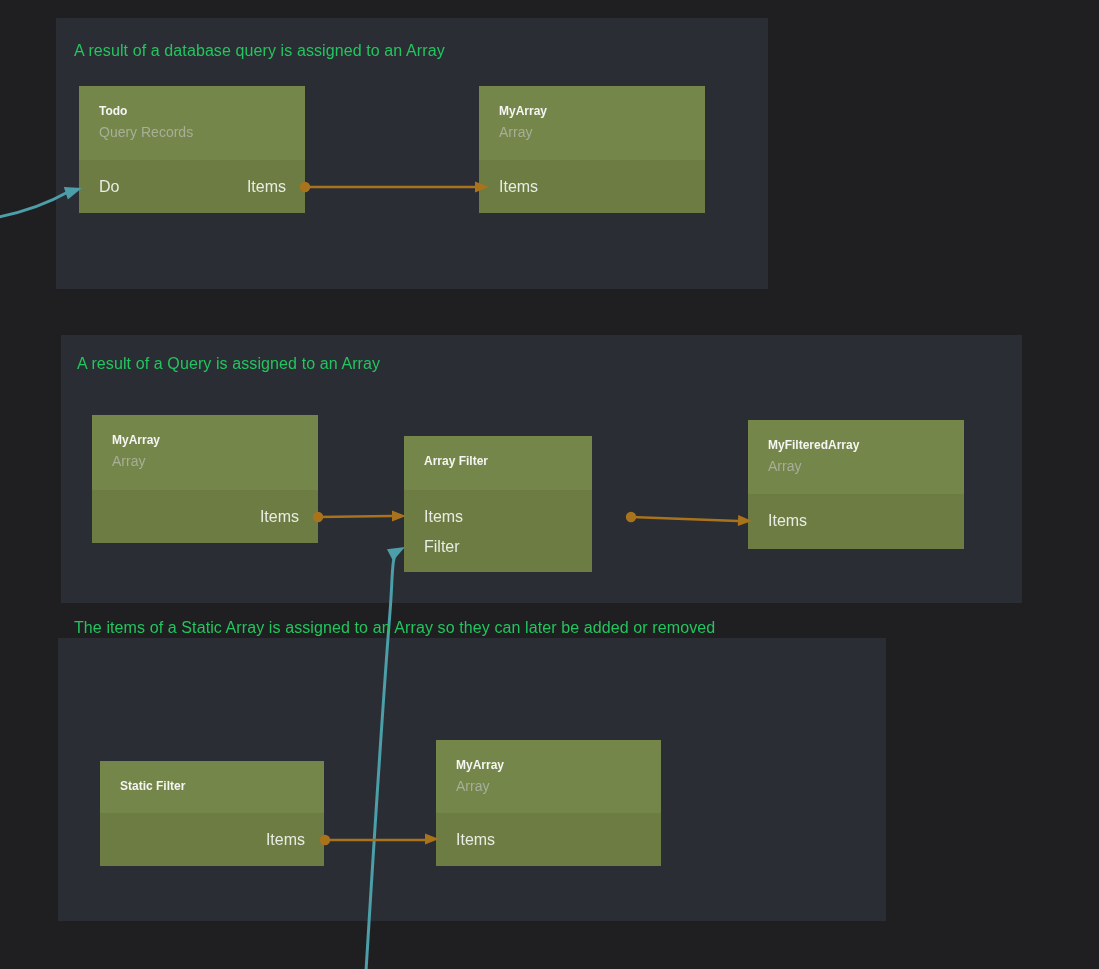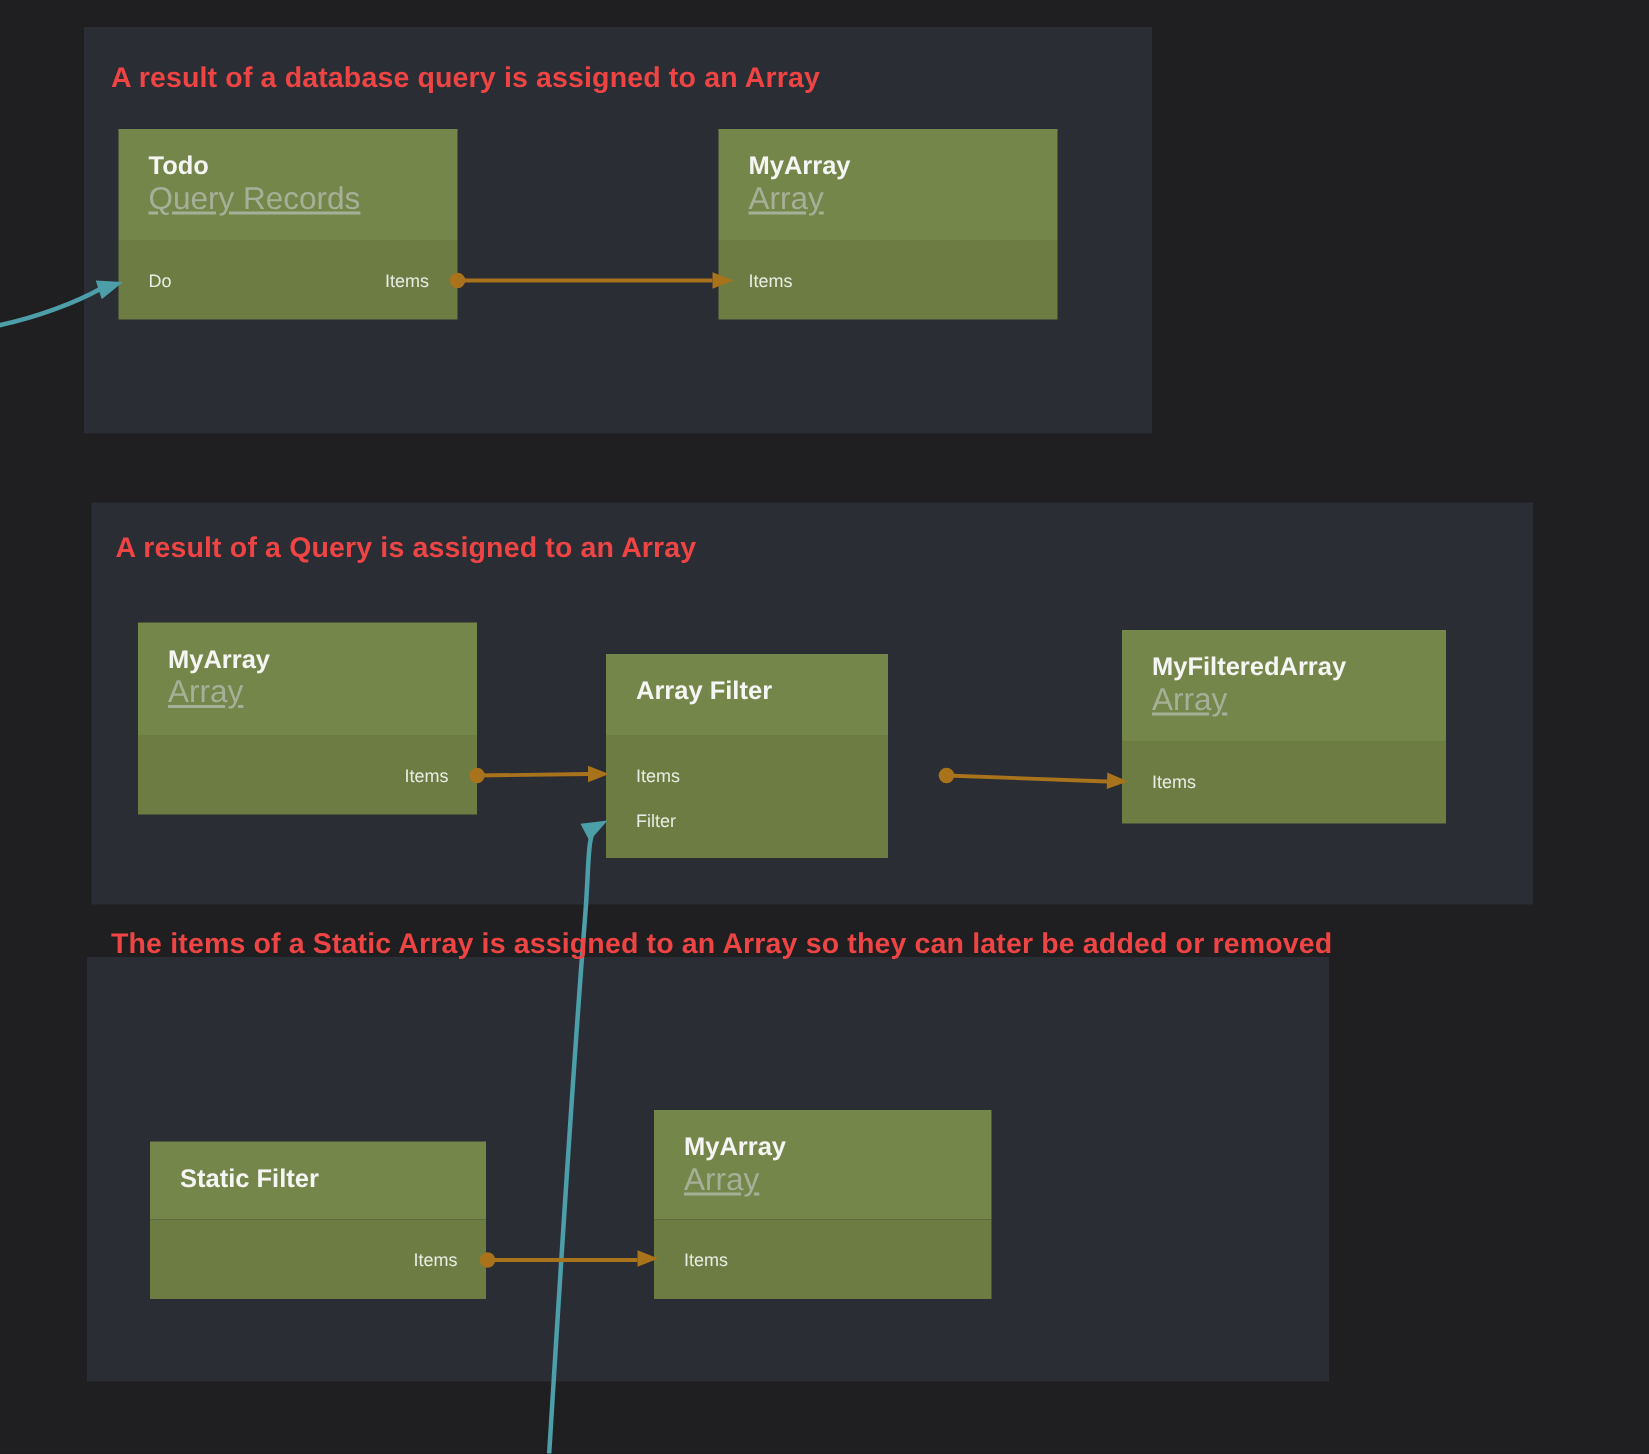--- a/index.html
+++ b/index.html
@@ -1,30 +1,30 @@
 <!DOCTYPE html>
 <html><head>
 <meta charset="utf-8">
 <style>
   html,body{margin:0;padding:0;background:#1f1f21;}
   body{width:1099px;height:969px;position:relative;overflow:hidden;
        font-family:"Liberation Sans","DejaVu Sans",sans-serif;}
 
   .panel{position:absolute;background:#2b2d34;z-index:1;}
-  .comment{position:absolute;z-index:30;color:#ef4444;font-size:19px;
-           font-weight:700;letter-spacing:.1px;white-space:nowrap;}
+  .comment{position:absolute;z-index:30;color:#22c55e;font-size:16px;
+           font-weight:400;letter-spacing:.1px;white-space:nowrap;}
 
   .node{position:absolute;z-index:10;}
   .node-header{background:#75864b;padding:15px 18px 0 20px;box-sizing:border-box;}
-  .node-title{color:#f5f5f3;font-size:17px;font-weight:700;line-height:20px;white-space:nowrap;}
-  .node-subtitle{color:#a6af97;font-size:21px;font-weight:400;line-height:23px;white-space:nowrap;text-decoration:underline;}
+  .node-title{color:#f5f5f3;font-size:12px;font-weight:700;line-height:20px;white-space:nowrap;}
+  .node-subtitle{color:#a6af97;font-size:14px;font-weight:400;line-height:23px;white-space:nowrap;}
   .node-body{background:#6c7c43;padding-top:12px;box-sizing:border-box;}
   .port-row{display:flex;justify-content:space-between;align-items:center;
             height:30px;padding:0 19px 0 20px;}
-  .port-label{color:#e9ece3;font-size:12px;line-height:30px;}
+  .port-label{color:#e9ece3;font-size:16px;line-height:30px;}
 
   svg.wires{position:absolute;left:0;top:0;z-index:20;pointer-events:none;}
 </style>
 </head>
 <body>
 
 <div class="panel" style="left:56px;top:18px;width:712px;height:271px"></div>
 <div class="comment" style="left:74px;top:42px">A result of a database query is assigned to an Array</div>
 
 <div class="panel" style="left:61px;top:335px;width:961px;height:268px"></div>

